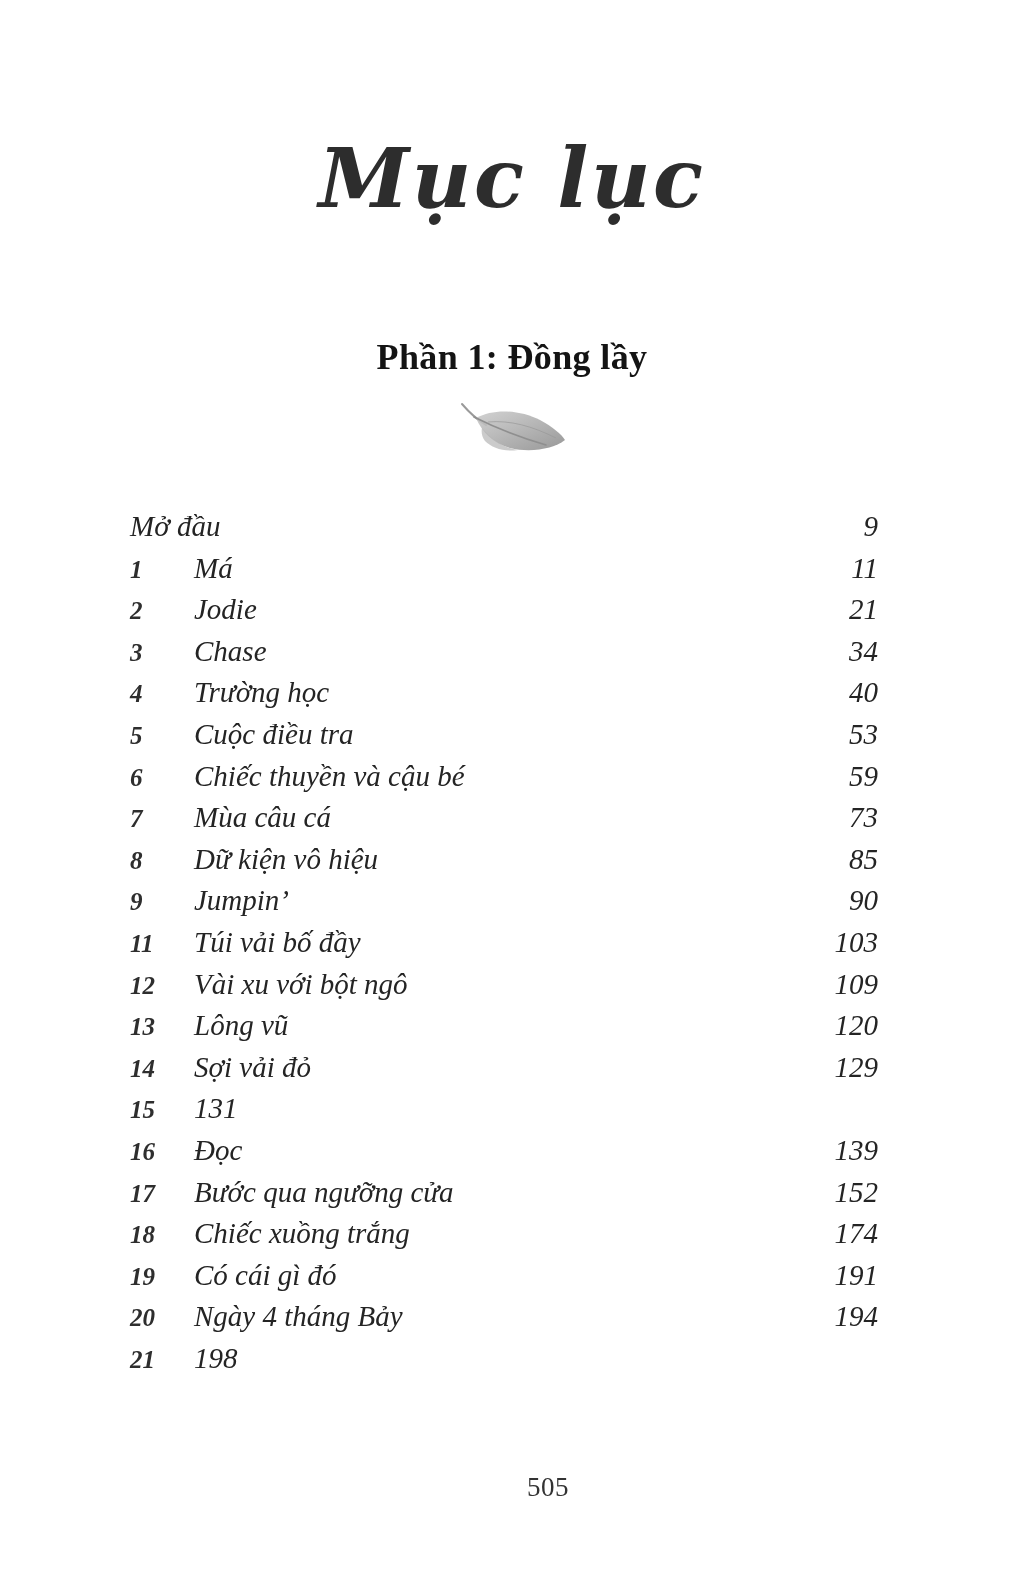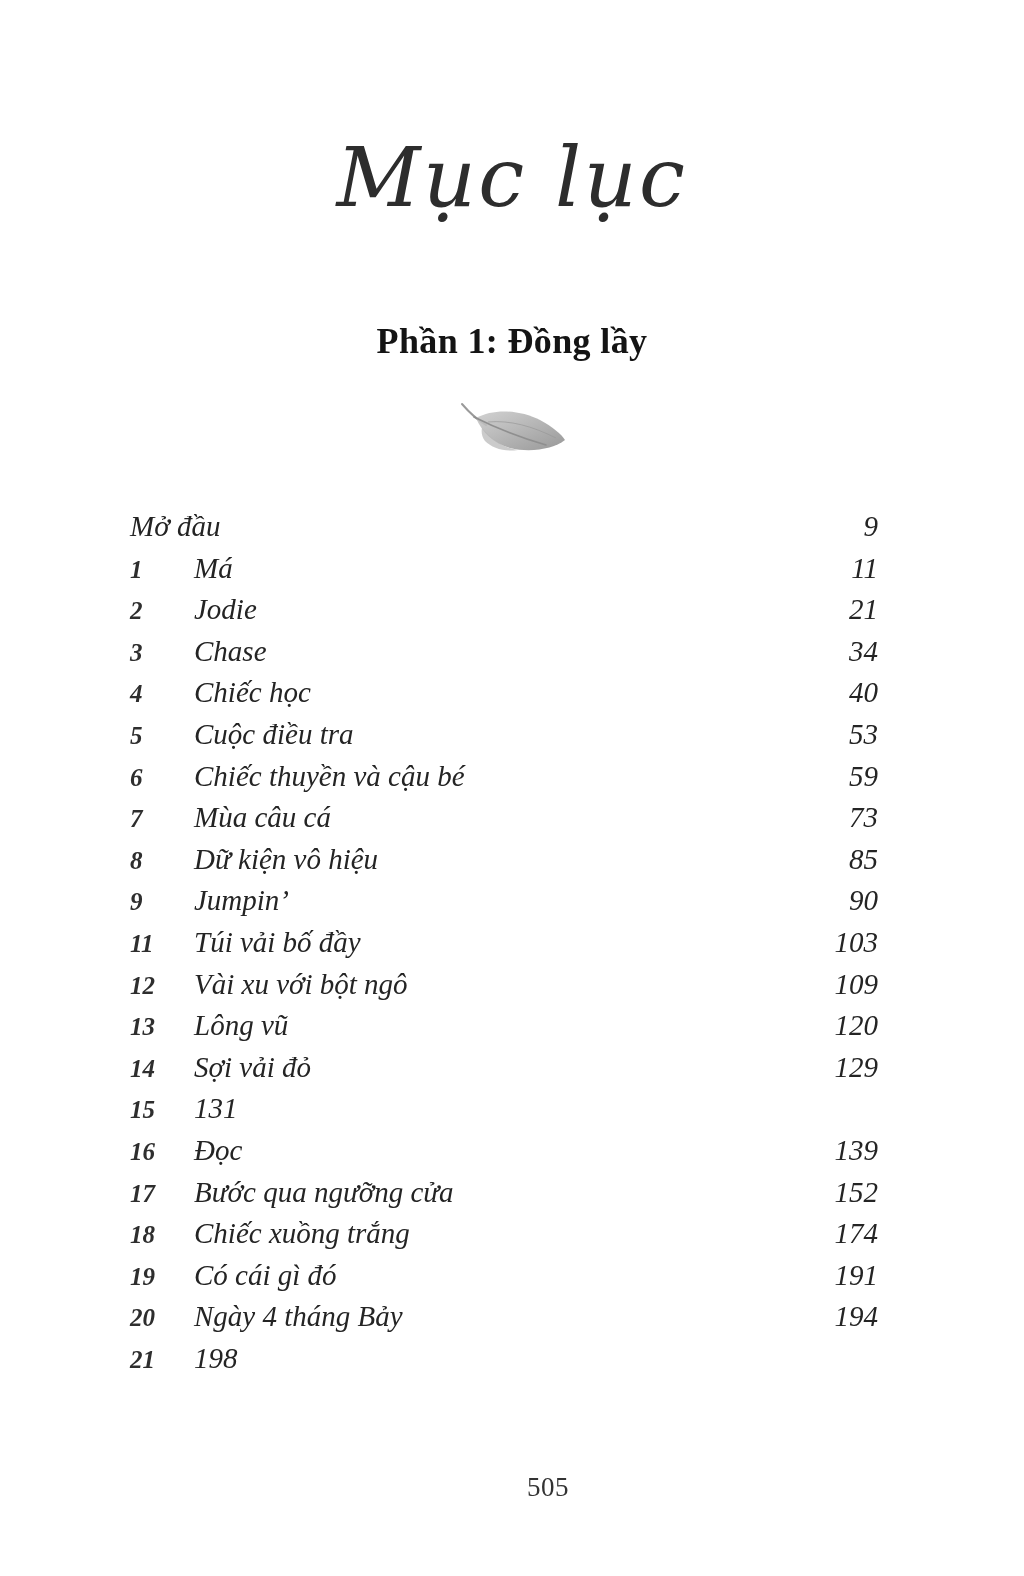--- a/index.html
+++ b/index.html
@@ -16,28 +16,28 @@
     color: #262626;
   }
   .page-title {
     position: absolute;
     top: 130px;
     left: 0;
     width: 100%;
     text-align: center;
     font-family: "DejaVu Serif", serif;
     font-style: italic;
-    font-weight: 400;
+    font-weight: 700;
     font-size: 82px;
     letter-spacing: 0.03em;
     color: #2d2d2d;
   }
   .part-heading {
     position: absolute;
-    top: 320px;
+    top: 336px;
     left: 0;
     width: 100%;
     text-align: center;
     font-weight: 700;
     font-size: 36px;
     color: #141414;
     letter-spacing: 0.01em;
   }
   .feather-wrap {
     position: absolute;
@@ -135,21 +135,21 @@
     <span class="toc-title">Jodie</span>
     <span class="toc-page">21</span>
   </div>
     <div class="toc-row">
     <span class="toc-num">3</span>
     <span class="toc-title">Chase</span>
     <span class="toc-page">34</span>
   </div>
     <div class="toc-row">
     <span class="toc-num">4</span>
-    <span class="toc-title">Chiếc học</span>
+    <span class="toc-title">Trường học</span>
     <span class="toc-page">40</span>
   </div>
     <div class="toc-row">
     <span class="toc-num">5</span>
     <span class="toc-title">Cuộc điều tra</span>
     <span class="toc-page">53</span>
   </div>
     <div class="toc-row">
     <span class="toc-num">6</span>
     <span class="toc-title">Chiếc thuyền và cậu bé</span>

